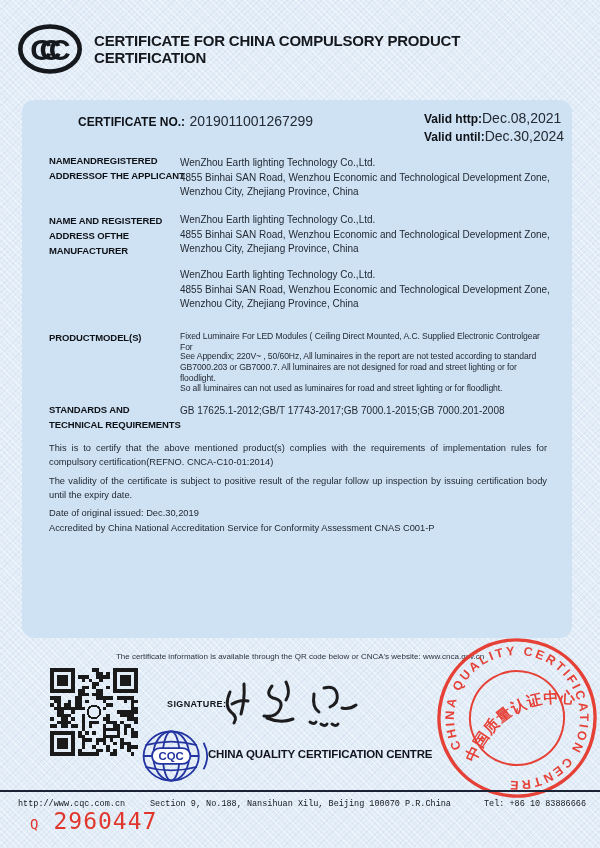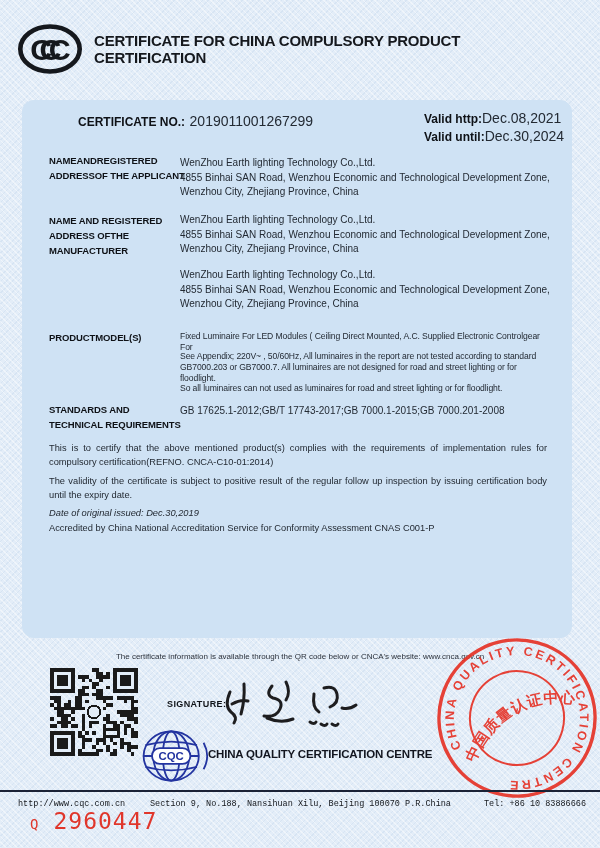--- a/index.html
+++ b/index.html
@@ -106,21 +106,21 @@
   </div>
 
   <div class="abs lbl" style="left:49px;top:402px;">
     <div>STANDARDS AND</div>
     <div>TECHNICAL REQUIREMENTS</div>
   </div>
   <div class="abs val" style="left:180px;top:404px;">GB 17625.1-2012;GB/T 17743-2017;GB 7000.1-2015;GB 7000.201-2008</div>
 
   <div class="abs stmt" style="left:49px;top:441px;">This is to certify that the above mentioned product(s) complies with the requirements of implementation rules for compulsory certification(REFNO. CNCA-C10-01:2014)</div>
   <div class="abs stmt" style="left:49px;top:474px;">The validity of the certificate is subject to positive result of the regular follow up inspection by issuing certification body until the expiry date.</div>
-  <div class="abs stmt stmt-left" style="left:49px;top:506px;font-style:italic;">Date of original issued: Dec.30,2019</div>
+  <div class="abs stmt stmt-left" style="left:49px;top:506px;">Date of original issued: Dec.30,2019</div>
   <div class="abs stmt stmt-left" style="left:49px;top:521px;">Accredited by China National Accreditation Service for Conformity Assessment CNAS C001-P</div>
 
   <div class="notice">The certificate information is available through the QR code below or CNCA's website: www.cnca.gov.cn</div>
 
   <svg class="qr" id="qr-svg" viewBox="0 0 25 25" shape-rendering="crispEdges">
       <rect x="12" y="0" width="1" height="1" fill="#1a1a1a"></rect>
       <rect x="13" y="0" width="1" height="1" fill="#1a1a1a"></rect>
       <rect x="13" y="1" width="1" height="1" fill="#1a1a1a"></rect>
       <rect x="14" y="1" width="1" height="1" fill="#1a1a1a"></rect>
       <rect x="16" y="1" width="1" height="1" fill="#1a1a1a"></rect>

